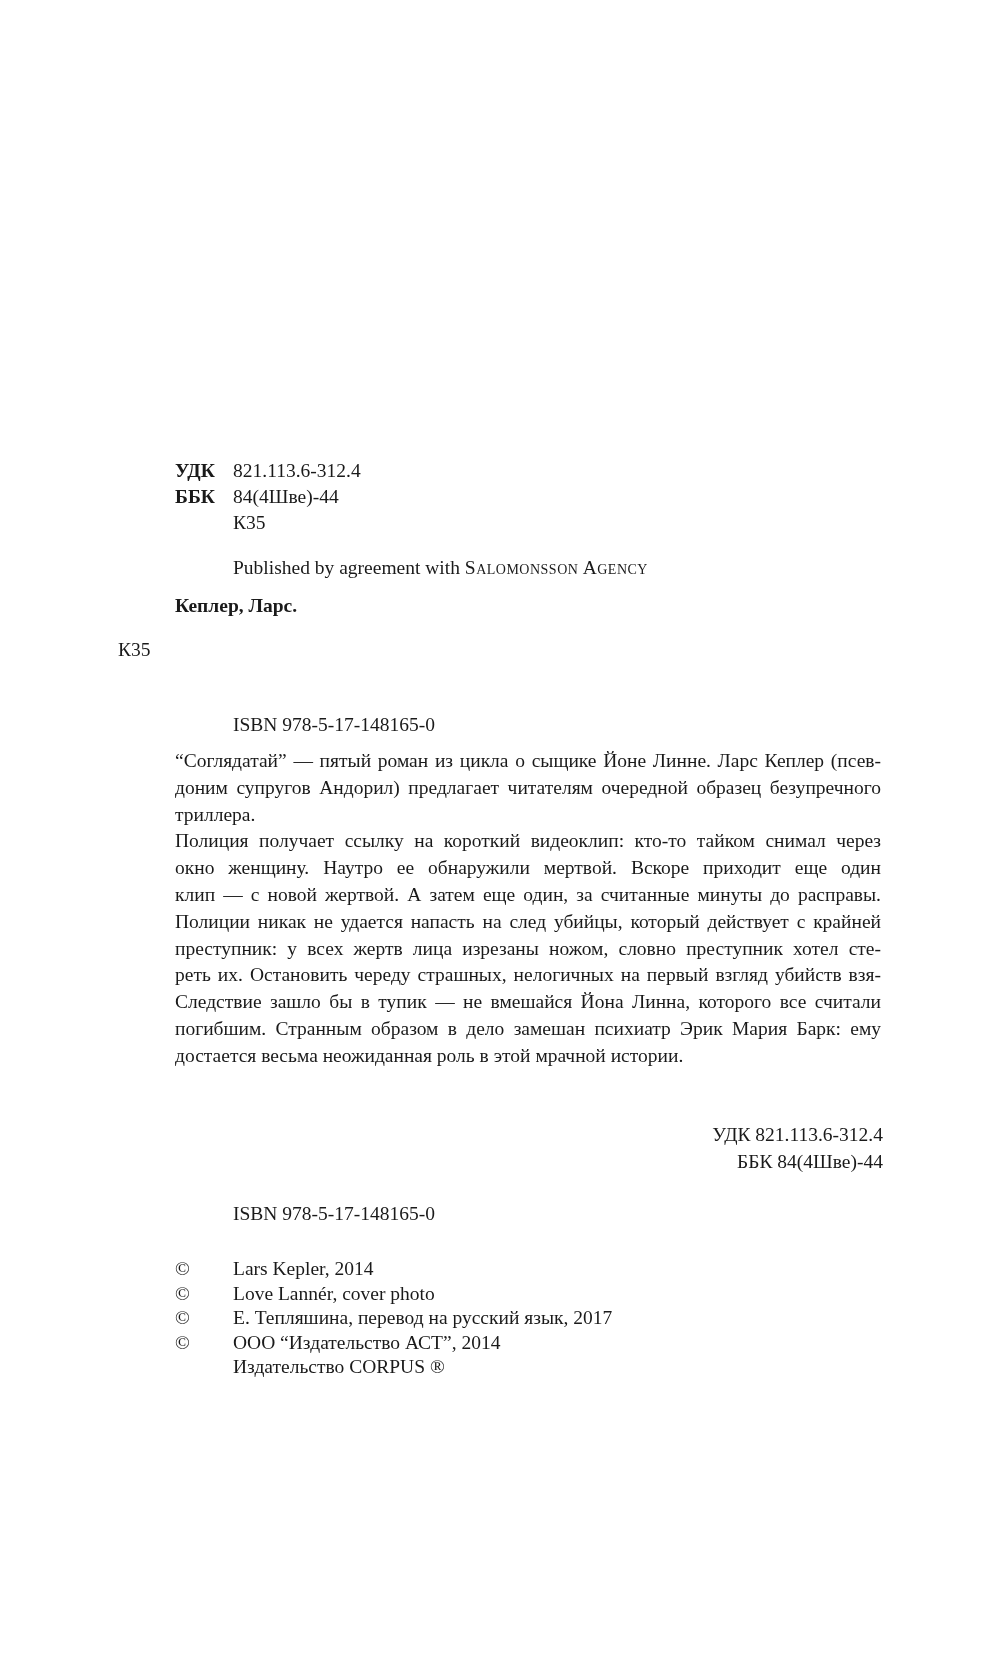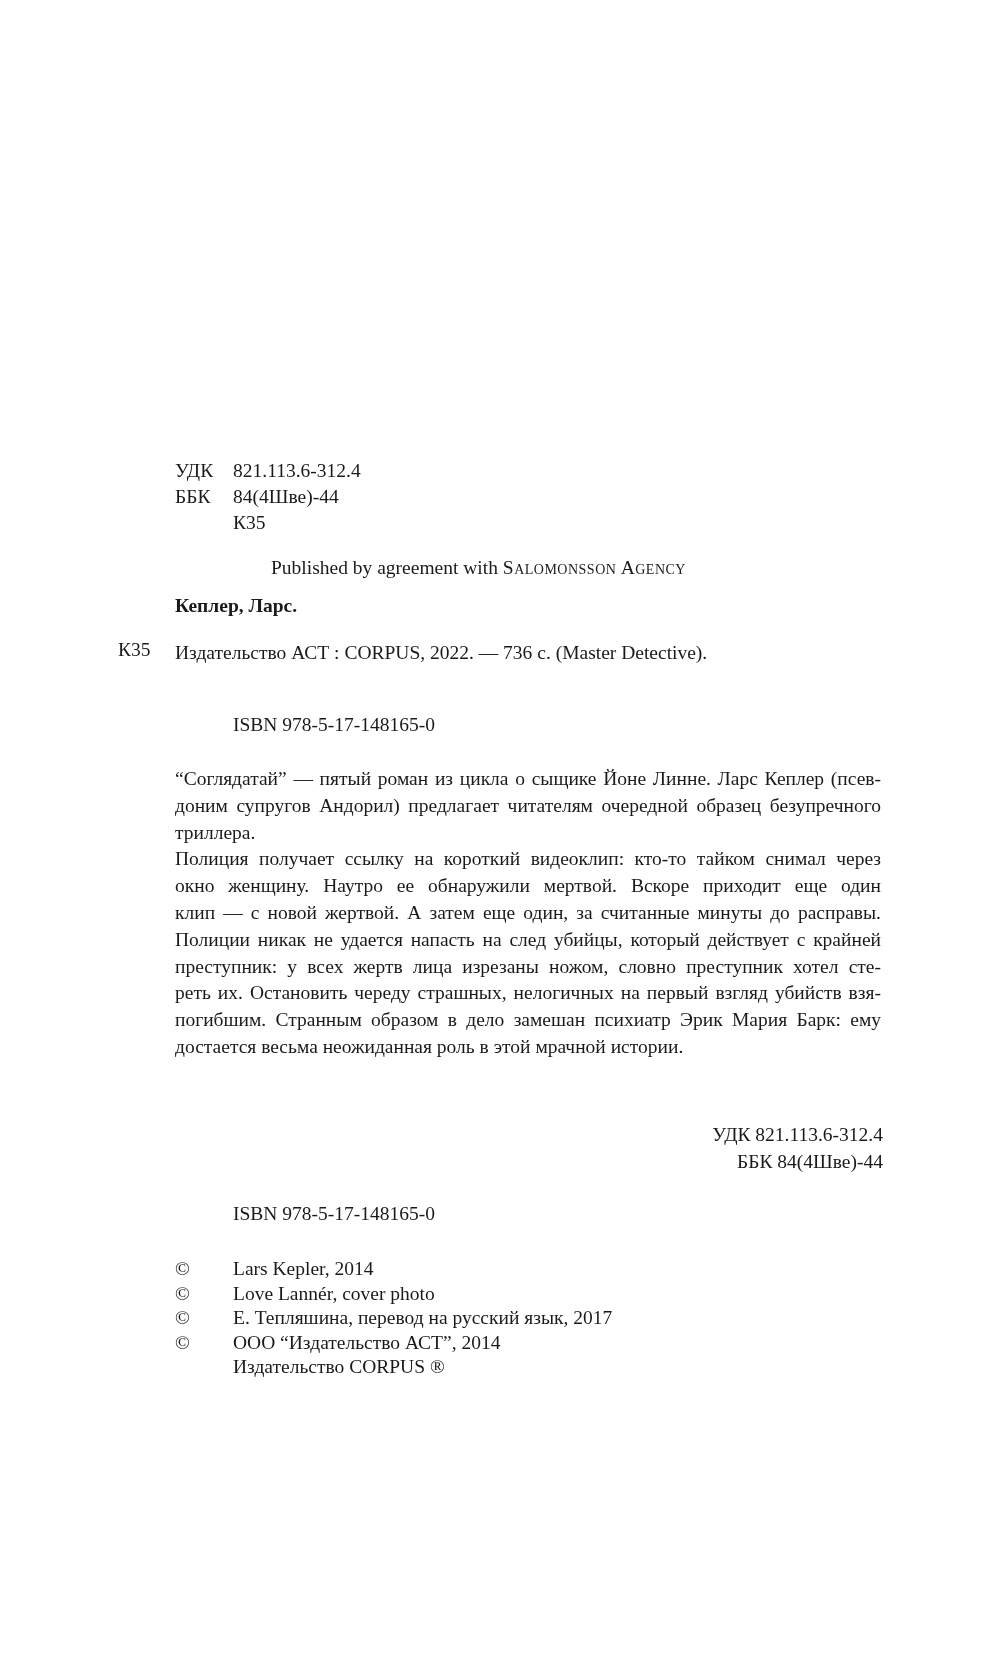--- a/index.html
+++ b/index.html
@@ -11,36 +11,36 @@
       width: 1000px;
       height: 1654px;
       position: relative;
       overflow: hidden;
       color: #1a1a1a;
       font-family: "Liberation Serif", "DejaVu Serif", serif;
       font-size: 19.5px;
     }
     .abs { position: absolute; white-space: nowrap; }
     .sc { font-variant: small-caps; letter-spacing: 0.5px; }
-    .lbl { display: inline-block; width: 58px; }
+    .lbl { display: inline-block; width: 58px; font-weight: bold; }
 
     #classif { left: 175px; top: 458px; line-height: 26px; }
     #classif .row { height: 26px; }
     #classif .indent { padding-left: 58px; }
 
-    #agreement { left: 233px; top: 557px; margin-left: 38px; }
+    #agreement { left: 233px; top: 557px; }
 
     #author { left: 175px; top: 595px; font-weight: bold; }
     #k35 { left: 118px; top: 639px; }
     #biblio { left: 175px; top: 639px; line-height: 27px; }
 
     #isbn1 { left: 233px; top: 714px; }
 
     #annotation {
-      left: 175px; top: 766px; width: 706px;
+      left: 175px; top: 748px; width: 706px;
       line-height: 26.8px; white-space: normal;
     }
     #annotation .line { white-space: nowrap; display: block; text-align: justify; text-align-last: justify; height: 26.8px; }
     #annotation .line.last { text-align-last: left; }
 
     #classif2 { left: 650px; top: 1121px; width: 233px; text-align: right; line-height: 27px; }
 
     #isbn2 { left: 233px; top: 1203px; }
 
     #copyrights { left: 175px; top: 1257px; line-height: 24.5px; }
@@ -61,35 +61,35 @@
 </div>
 
 <div id="agreement" class="abs">
   <span>Published by agreement with </span><span class="sc">Salomonsson Agency</span>
 </div>
 
 <div id="author" class="abs">Кеплер, Ларс.</div>
 <div id="k35" class="abs">К35</div>
 
 <div id="biblio" class="abs">
-  <div>Издательство АСТ : CORPUS, 2022. — 736 с. (Master Detective).</div>
 </div>
 
 <div id="isbn1" class="abs">ISBN 978-5-17-148165-0</div>
 
 <div id="annotation" class="abs">
   <span class="line">“Соглядатай” — пятый роман из цикла о сыщике Йоне Линне. Ларс Кеплер (псев-</span>
   <span class="line">доним супругов Андорил) предлагает читателям очередной образец безупречного</span>
   <span class="line last">триллера.</span>
   <span class="line">Полиция получает ссылку на короткий видеоклип: кто-то тайком снимал через</span>
   <span class="line">окно женщину. Наутро ее обнаружили мертвой. Вскоре приходит еще один</span>
   <span class="line">клип — с новой жертвой. А затем еще один, за считанные минуты до расправы.</span>
   <span class="line">Полиции никак не удается напасть на след убийцы, который действует с крайней</span>
   <span class="line">преступник: у всех жертв лица изрезаны ножом, словно преступник хотел сте-</span>
   <span class="line">реть их. Остановить череду страшных, нелогичных на первый взгляд убийств взя-</span>
+  <span class="line">Следствие зашло бы в тупик — не вмешайся Йона Линна, которого все считали</span>
   <span class="line">погибшим. Странным образом в дело замешан психиатр Эрик Мария Барк: ему</span>
   <span class="line last">достается весьма неожиданная роль в этой мрачной истории.</span>
 </div>
 
 <div id="classif2" class="abs">
   <div>УДК 821.113.6-312.4</div>
   <div>ББК 84(4Шве)-44</div>
 </div>
 
 <div id="isbn2" class="abs">ISBN 978-5-17-148165-0</div>

